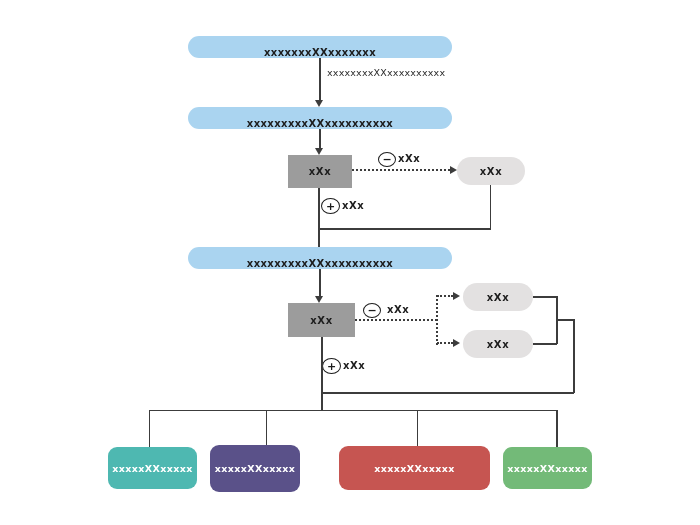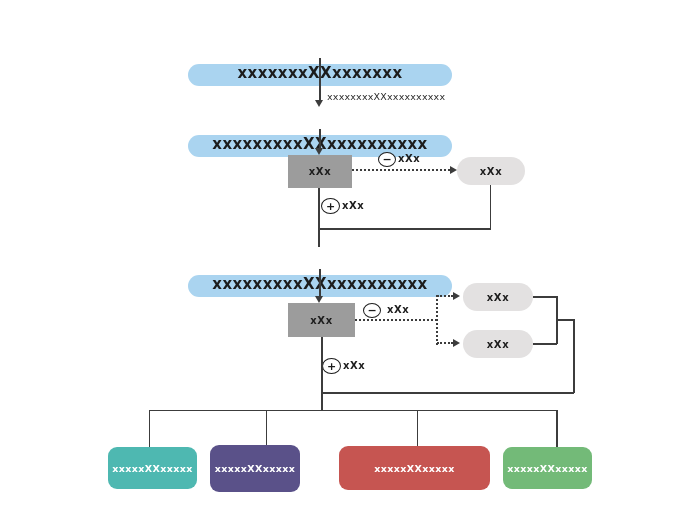--- a/index.html
+++ b/index.html
@@ -4,22 +4,22 @@
 <style>
   html,body{margin:0;padding:0;background:#ffffff;}
   #canvas{
     position:relative;width:700px;height:525px;background:#ffffff;overflow:hidden;
     font-family:"DejaVu Sans","Liberation Sans",sans-serif;
   }
   .abs{position:absolute;}
   
   .stage{
     background:#aad4f0;border-radius:11px;
-    display:flex;align-items:flex-start;justify-content:center;
-    font-weight:bold;font-size:15px;color:#1c1c1c;letter-spacing:.4px;margin-top:28px;
+    display:flex;align-items:flex-end;justify-content:center;
+    font-weight:bold;font-size:10px;color:#1c1c1c;letter-spacing:.4px;
   }
   
   .process{
     background:#9c9c9c;
     display:flex;align-items:center;justify-content:center;
     font-weight:bold;font-size:10px;color:#1c1c1c;letter-spacing:.6px;
   }
   
   .pill{
     background:#e3e1e1;border-radius:14px;
@@ -58,21 +58,21 @@
 <body>
 
 <div id="canvas">
 
   <div class="abs stage" style="left:188px;top:36px;width:264px;height:22px;">
     <span>xxxxxxxXXxxxxxxx</span>
   </div>
 
   <div class="abs vline" style="left:319px;top:58px;height:42px;"></div>
   <div class="abs arr-down" style="left:315px;top:100px;"></div>
-  <div class="abs flow-label" style="left:327px;top:67px;margin-top:24px;">xxxxxxxxXXxxxxxxxxxx</div>
+  <div class="abs flow-label" style="left:327px;top:67px;">xxxxxxxxXXxxxxxxxxxx</div>
 
   <div class="abs stage" style="left:188px;top:107px;width:264px;height:22px;">
     <span>xxxxxxxxxXXxxxxxxxxxx</span>
   </div>
 
   <div class="abs vline" style="left:319px;top:129px;height:20px;"></div>
   <div class="abs arr-down" style="left:315px;top:148px;"></div>
 
   <div class="abs process" style="left:288px;top:155px;width:64px;height:33px;">
     <span>xXx</span>

